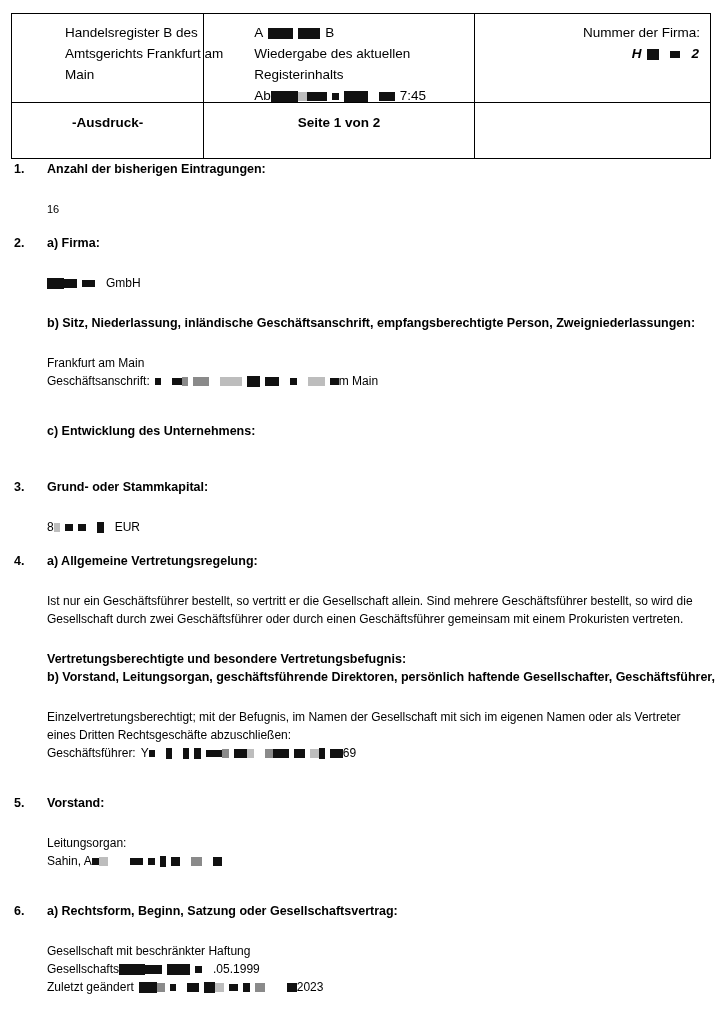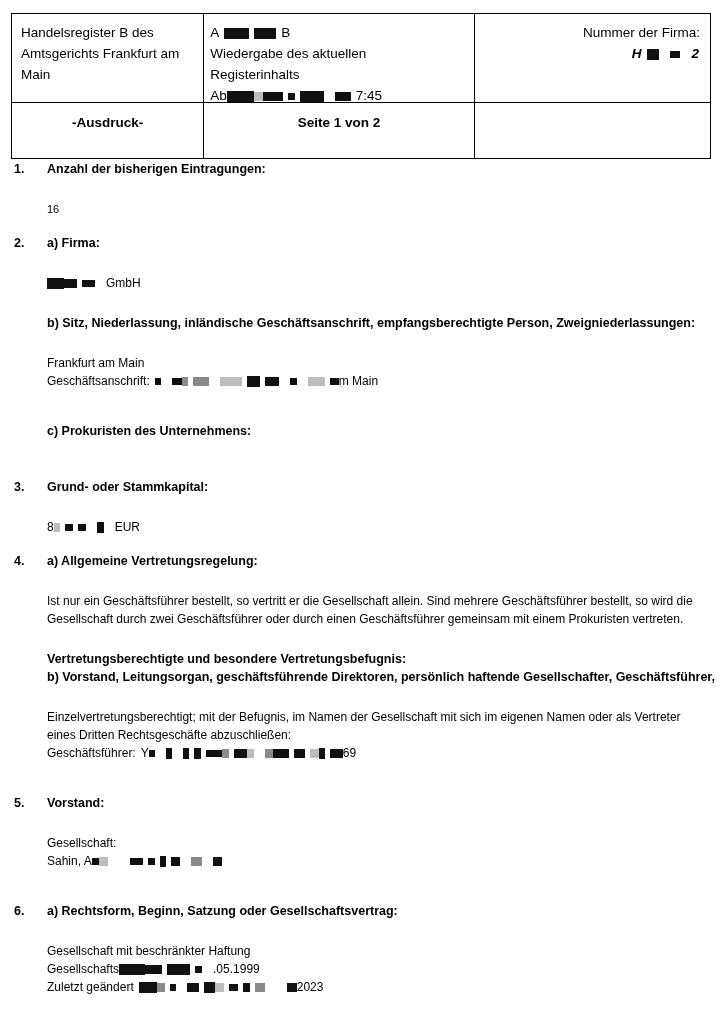--- a/index.html
+++ b/index.html
@@ -67,21 +67,21 @@
     padding: 12px 6px 8px 6px;
     font-size: 13.5px;
     text-align: center;
     font-weight: bold;
   }
   .hcell-right-b {
     height: 35px;
     padding: 12px 8px 8px 8px;
   }
 
-  .hline { display: block; white-space: nowrap; }
+  .hline { display: block; white-space: nowrap; margin-left: 44px; }
   .firma-no { font-weight: bold; letter-spacing: 1px; font-style: italic; }
 
   
   .rd {
     display: inline-block;
     vertical-align: middle;
     background: #111111;
     height: 9px;
     border-radius: 0;
   }
@@ -198,21 +198,21 @@
     <div class="hd">b) Sitz, Niederlassung, inländische Geschäftsanschrift, empfangsberechtigte Person, Zweigniederlassungen:</div>
   </div>
   <div class="sp-lg"></div>
   <div class="row">
     <div class="txt">Frankfurt am Main</div>
     <div class="txt"><span>Geschäftsanschrift:</span><span class="gap"></span><span class="rd short" style="width:6px"></span><span class="gap-l"></span><span class="rd short" style="width:10px"></span><span class="rd soft" style="width:6px"></span><span class="gap"></span><span class="rd soft" style="width:16px"></span><span class="gap-l"></span><span class="rd soft2" style="width:22px"></span><span class="gap"></span><span class="rd tall" style="width:13px"></span><span class="gap"></span><span class="rd" style="width:14px"></span><span class="gap-l"></span><span class="rd short" style="width:7px"></span><span class="gap-l"></span><span class="rd soft2" style="width:17px"></span><span class="gap"></span><span class="rd short" style="width:9px"></span><span>m Main</span></div>
   </div>
   <div class="sp-lg"></div>
   <div class="sp-sm"></div>
   <div class="row">
-    <div class="hd">c) Prokuristen des Unternehmens:</div>
+    <div class="hd">c) Entwicklung des Unternehmens:</div>
   </div>
   <div class="sp-lg"></div>
   <div class="sp-md"></div>
 
   <div class="row">
     <span class="num">3.</span>
     <div class="hd">Grund- oder Stammkapital:</div>
   </div>
   <div class="sp-lg"></div>
   <div class="row">
@@ -242,21 +242,21 @@
   </div>
   <div class="sp-lg"></div>
   <div class="sp-sm"></div>
 
   <div class="row">
     <span class="num">5.</span>
     <div class="hd">Vorstand:</div>
   </div>
   <div class="sp-lg"></div>
   <div class="row">
-    <div class="txt">Gesellschaft:</div>
+    <div class="txt">Leitungsorgan:</div>
     <div class="txt"><span>Sahin, A</span><span class="rd short" style="width:7px"></span><span class="rd soft2" style="width:9px"></span><span class="gap-l"></span><span class="gap-l"></span><span class="rd short" style="width:13px"></span><span class="gap"></span><span class="rd short" style="width:7px"></span><span class="gap"></span><span class="rd tall" style="width:6px"></span><span class="gap"></span><span class="rd" style="width:9px"></span><span class="gap-l"></span><span class="rd soft" style="width:11px"></span><span class="gap-l"></span><span class="rd" style="width:9px"></span></div>
   </div>
   <div class="sp-lg"></div>
   <div class="sp-sm"></div>
 
   <div class="row">
     <span class="num">6.</span>
     <div class="hd">a) Rechtsform, Beginn, Satzung oder Gesellschaftsvertrag:</div>
   </div>
   <div class="sp-lg"></div>

